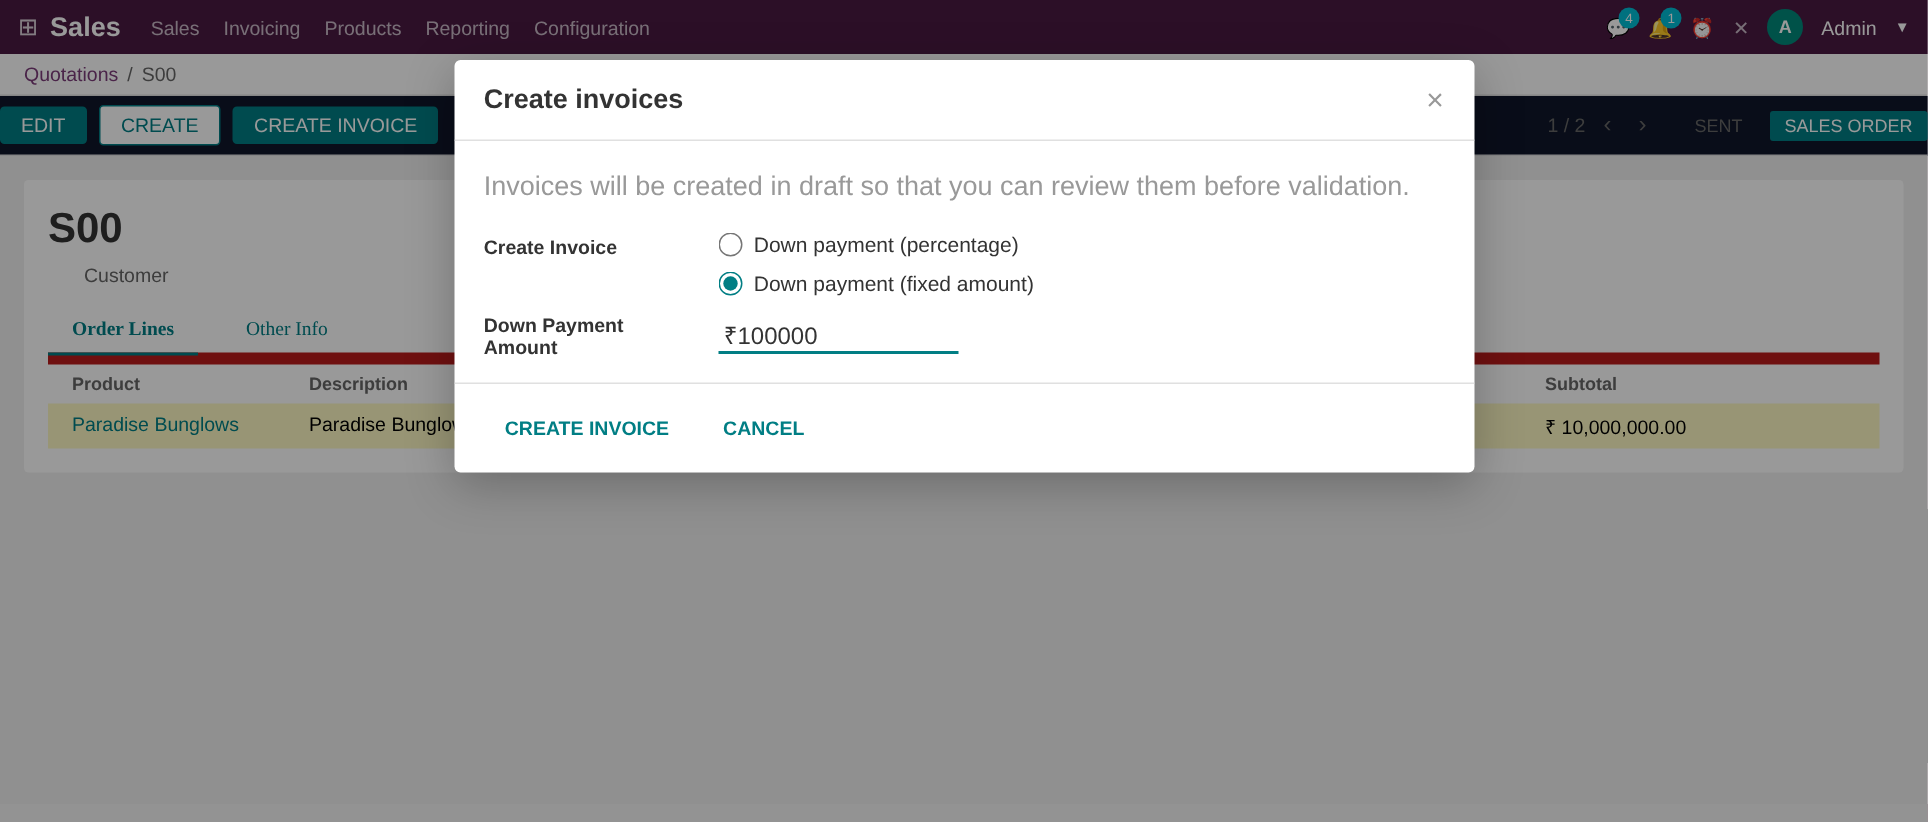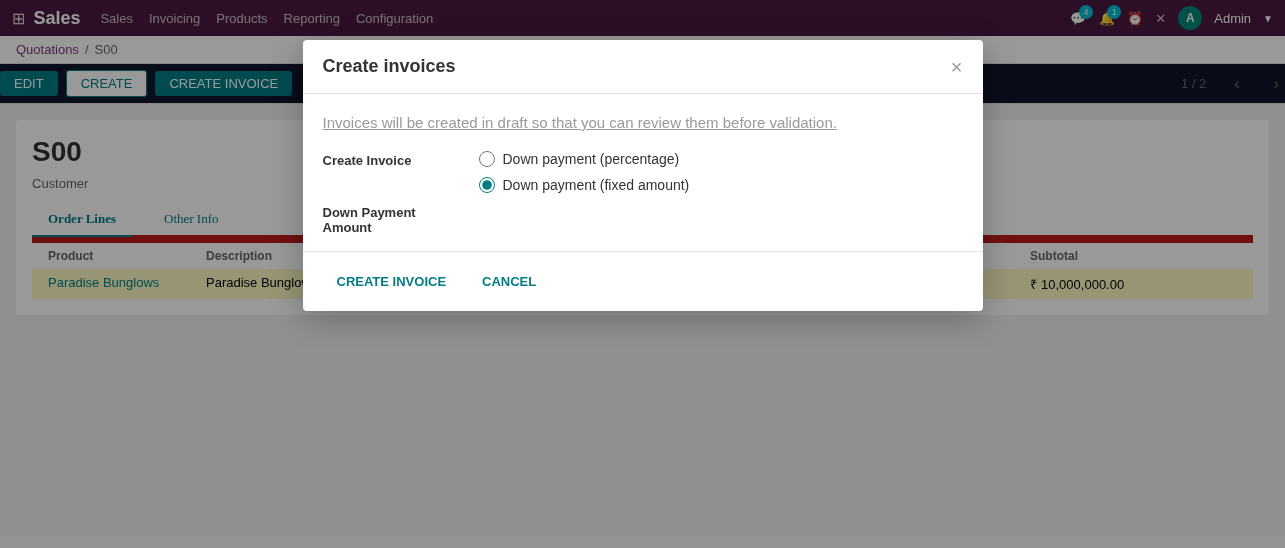--- a/index.html
+++ b/index.html
@@ -60,21 +60,21 @@
       overflow: hidden;
     }
 
     .record-header {
       background: #fff;
       padding: 16px;
       border-radius: 3px;
       margin-bottom: 12px;
     }
     .record-title { font-size: 28px; font-weight: bold; color: #333; }
-    .field-row { display: flex; gap: 24px; margin-top: 8px; font-size: 13px; color: #666; }
+    .field-row { display: flex; gap: 24px; margin-top: 8px; font-size: 13px; color: #666; margin-left: 24px; }
     .tab-bar { display: flex; gap: 16px; border-bottom: 8px solid #b91c1c; margin-top: 12px; font-family: Liberation Serif, serif; }
     .tab-item { padding: 8px 16px; font-size: 13px; color: #017e84; cursor: pointer; border-bottom: 2px solid transparent; margin-bottom: -2px; }
     .tab-item.active { border-bottom: 2px solid #017e84; font-weight: 600; }
 
     .table-header { display: grid; grid-template-columns: 150px 200px 80px 80px 80px 60px 100px 80px 80px 120px 20px; gap: 8px; padding: 6px 16px; font-size: 12px; font-weight: bold; color: #666; }
     .table-row { display: grid; grid-template-columns: 150px 200px 80px 80px 80px 60px 100px 80px 80px 120px 20px; gap: 8px; padding: 6px 16px; font-size: 13px; background: #fef9c3; }
     .table-cell-link { color: #017e84; }
     .tax-badge { border: 1px solid #999; border-radius: 10px; padding: 1px 6px; font-size: 11px; }
 
     
@@ -100,21 +100,21 @@
       padding: 16px 20px;
       display: flex;
       align-items: center;
       justify-content: space-between;
       border-bottom: 1px solid #e0e0e0;
     }
     .modal-title { font-size: 18px; font-weight: 600; color: #333; }
     .modal-close { background: none; border: none; font-size: 20px; color: #999; cursor: pointer; line-height: 1; }
 
     .modal-body { padding: 20px 20px 16px; }
-    .modal-subtitle { font-size: 15px; color: #999; margin-bottom: 20px; text-decoration: underline; }
+    .modal-subtitle { font-size: 18px; color: #999; margin-bottom: 20px; }
 
     .form-group { display: flex; gap: 16px; align-items: flex-start; margin-bottom: 12px; }
     .form-label { font-size: 13px; font-weight: 600; color: #333; width: 140px; flex-shrink: 0; padding-top: 2px; }
 
     .radio-group { display: flex; flex-direction: column; gap: 10px; }
     .radio-item { display: flex; align-items: center; gap: 8px; font-size: 14px; color: #333; cursor: pointer; }
     .radio-input { width: 16px; height: 16px; accent-color: #017e84; cursor: pointer; }
 
     .down-payment-row { display: flex; gap: 16px; align-items: center; margin-top: 12px; }
     .down-payment-label { font-size: 13px; font-weight: 600; color: #333; width: 140px; flex-shrink: 0; }
@@ -124,21 +124,21 @@
       padding: 14px 20px;
       border-top: 1px solid #e0e0e0;
       display: flex;
       gap: 8px;
       align-items: center;
     }
     .btn-create-view { background: #017e84; color: #fff; border: none; padding: 8px 18px; border-radius: 3px; font-size: 13px; font-weight: 600; cursor: pointer; text-transform: uppercase; }
     .btn-create-invoice-modal { background: none; color: #017e84; border: none; padding: 8px 14px; font-size: 13px; font-weight: 600; cursor: pointer; text-transform: uppercase; }
     .btn-cancel { background: none; color: #017e84; border: none; padding: 8px 14px; font-size: 13px; font-weight: 600; cursor: pointer; text-transform: uppercase; }
 
-    .pagination { display: flex; align-items: center; gap: 22px; margin-left: auto; font-size: 13px; color: #666; }
+    .pagination { display: flex; align-items: center; gap: 6px; margin-left: auto; font-size: 13px; color: #666; }
     .page-arrow { background: none; border: none; font-size: 16px; color: #666; cursor: pointer; padding: 2px 6px; }
   </style>
 </head>
 <body>
 
 <div class="app-bg">
 
   <div class="top-bar">
     <span class="top-bar-grid">⊞</span>
     <span class="top-bar-title">Sales</span>
@@ -174,20 +174,24 @@
   </div>
 
   <div class="action-bar">
     <button class="btn-edit">EDIT</button>
     <button class="btn-create-plain">CREATE</button>
     <button class="btn-create-invoice-top">CREATE INVOICE</button>
     <div class="pagination">
       <span>1 / 2</span>
       <button class="page-arrow">‹</button>
       <button class="page-arrow">›</button>
+    </div>
+    <div style="margin-left:8px;display:flex;gap:8px;">
+      <span style="font-size:12px;color:#666;padding:3px 10px;">SENT</span>
+      <span style="font-size:12px;color:#fff;background:#017e84;padding:3px 10px;border-radius:2px;">SALES ORDER</span>
     </div>
   </div>
 
   <div class="main-area">
     <div class="record-header">
       <span class="record-title">S00</span>
       <div class="field-row">
         <span>Customer</span>
       </div>
       <div class="tab-bar">
@@ -245,20 +249,21 @@
 
           <label class="radio-item">
             <input type="radio" class="radio-input" name="invoice_type" checked="" style="">
             <span>Down payment (fixed amount)</span>
           </label>
         </div>
       </div>
 
       <div class="down-payment-row">
         <span class="down-payment-label">Down Payment Amount</span>
+        <input type="text" class="down-payment-input" value="₹100000" style="">
       </div>
     </div>
 
     <div class="modal-footer">
       <button class="btn-create-invoice-modal">CREATE INVOICE</button>
       <button class="btn-cancel">CANCEL</button>
     </div>
   </div>
 </div>
 

